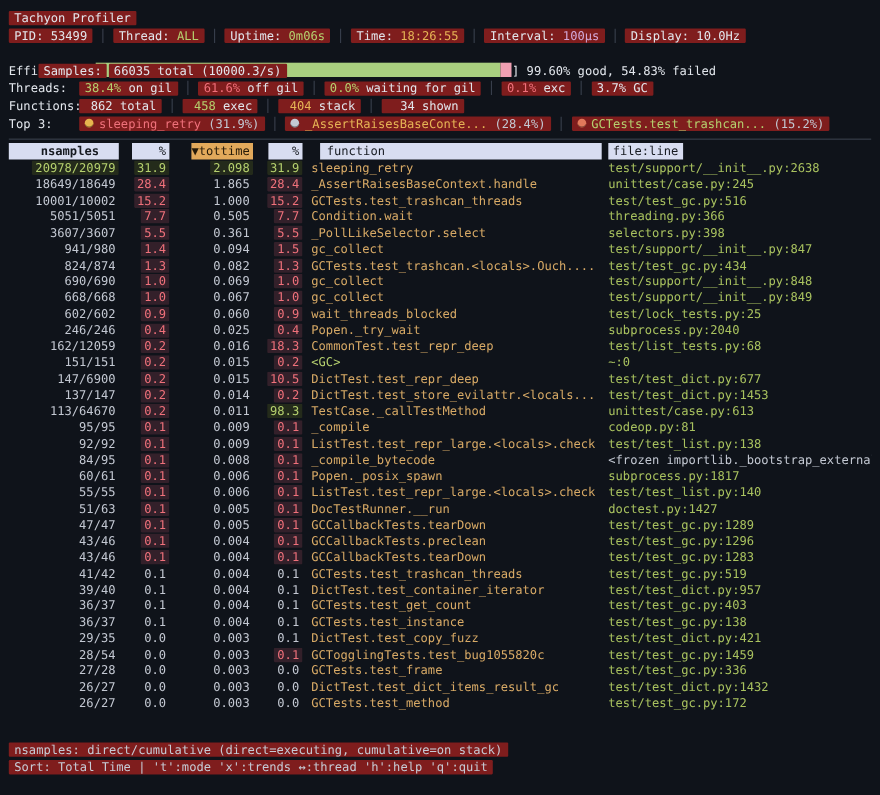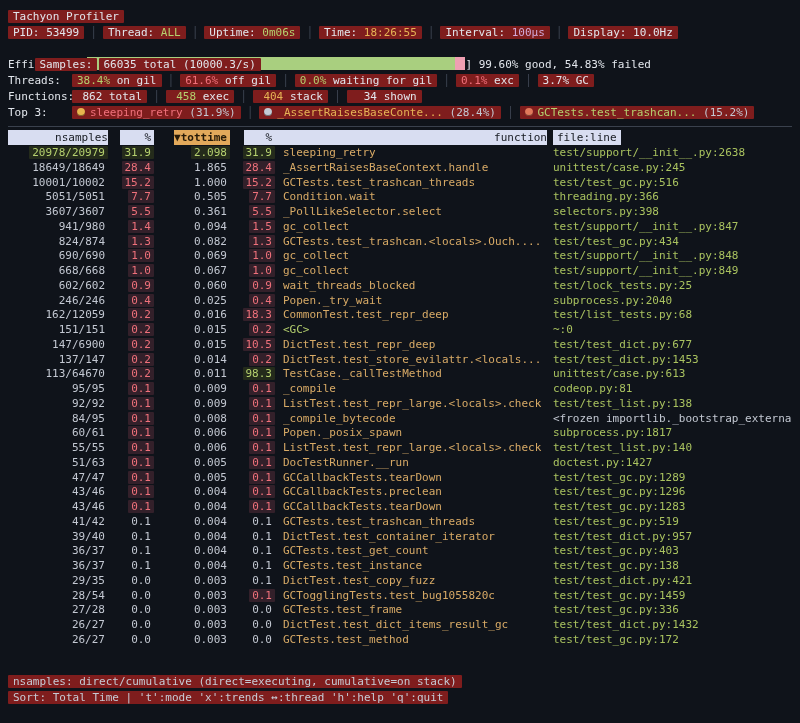--- a/index.html
+++ b/index.html
@@ -37,25 +37,25 @@
   .medal{display:inline-block;width:8px;height:8px;border-radius:50%;margin-right:5px;}
   .m-gold{background:#e7b54e;box-shadow:inset 0 -1px 0 rgba(0,0,0,.45);}
   .m-silver{background:#c3cad4;box-shadow:inset 0 -1px 0 rgba(0,0,0,.45);}
   .m-bronze{background:#e2795b;box-shadow:inset 0 -1px 0 rgba(0,0,0,.45);}
   .rule{border:0;border-top:1px solid #3a414d;margin:5px 0 3px 0;}
   .thead,.trow{display:grid;grid-template-columns:100px 46px 76px 45px 272px 1fr;white-space:pre;}
   .thead{height:15px;line-height:15px;margin-bottom:1px;}
   .trow{height:14.75px;line-height:14.75px;}
   .th{background:#d8ddf1;color:#161a21;display:block;}
   .th.sorted{background:#e2a95b;color:#261a08;}
-  .th0{text-align:right;padding-right:0;}
+  .th0{text-align:right;padding-right:18px;font-weight:bold;}
   .th1{text-align:right;padding-right:3px;margin-left:12px;}
-  .th2{text-align:right;padding-right:3px;margin-left:20px;font-weight:bold;}
+  .th2{text-align:right;padding-right:3px;margin-left:20px;}
   .th3{text-align:right;padding-right:3px;margin-left:14px;}
-  .th4{text-align:right;padding-left:6px;margin-left:0;}
+  .th4{text-align:left;padding-left:6px;margin-left:16px;}
   .th5{justify-self:start;margin-left:6px;padding:0 4px;}
   .td{overflow:hidden;white-space:pre;}
   .a-r{text-align:right;}
   .a-l{padding-left:8px;}
   .footer{margin-top:26px;}
   .fdim{color:#c6cbd5;}
 </style>
 </head>
 <body>
 

